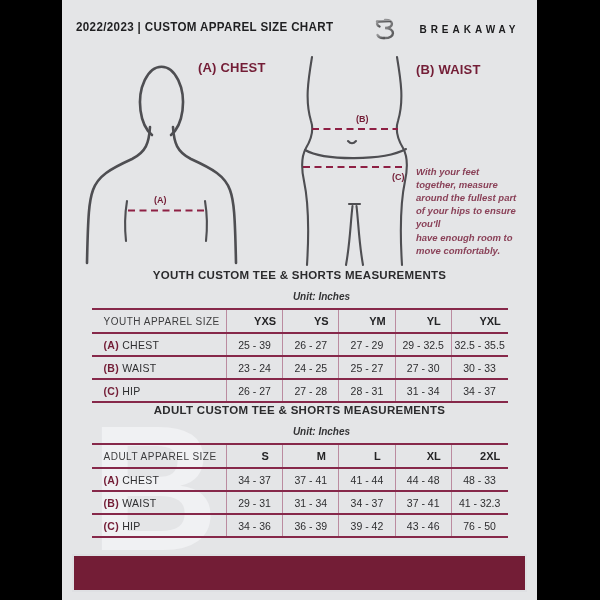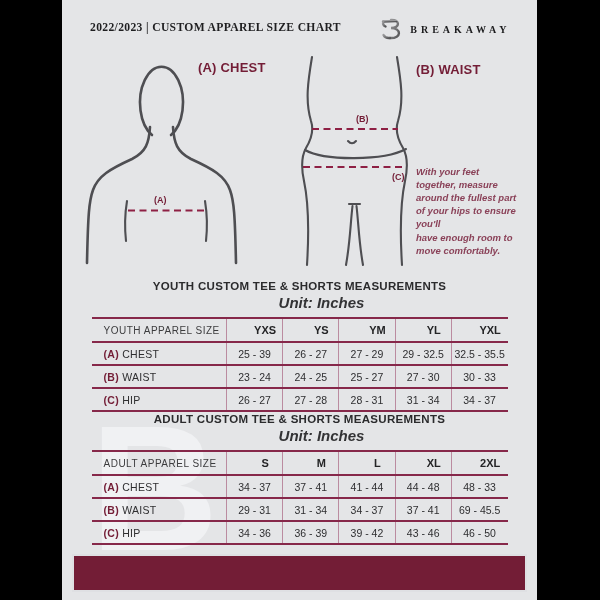--- a/index.html
+++ b/index.html
@@ -7,55 +7,55 @@
     --text-dark:#2b2b2d; --figure-gray:#4e4e52; --doc-bg:#e4e5e7;
     --accent-text:#8a4158; --dash-line:#8e2044; --watermark:#f0f1f3;
   }
   *{margin:0;padding:0;box-sizing:border-box;}
   body{font-family:"Liberation Sans",sans-serif;background:#000;}
   .stage{position:relative;width:600px;height:600px;background:#000;overflow:hidden;}
   .doc{position:absolute;left:62px;top:0;width:475px;height:600px;background:var(--doc-bg);overflow:hidden;}
   .watermark{position:absolute;left:28px;top:400px;font-size:178px;line-height:1;font-weight:700;
     color:var(--watermark);z-index:0;letter-spacing:0;}
   
-  .hdr{position:relative;z-index:2;height:55px;padding:19px 26px 0 27px;display:flex;justify-content:center;align-items:flex-start;font-family:Liberation Serif, serif;}
+  .hdr{position:relative;z-index:2;height:55px;padding:19px 26px 0 14px;display:flex;justify-content:flex-start;align-items:flex-start;}
   .hdr-title{font-size:13.5px;font-weight:800;color:#1f1f21;letter-spacing:.4px;white-space:nowrap;
     transform:scaleX(.86);transform-origin:left top;}
-  .brand{display:flex;align-items:center;gap:7px;margin-top:-3px;}
+  .brand{display:flex;align-items:center;gap:22px;margin-top:-3px;}
   .brand-name{font-size:10px;font-weight:800;color:#1b1b1d;letter-spacing:4px;}
   
   .diagrams{position:relative;z-index:2;height:212px;}
   .figures{position:absolute;left:0;top:0;width:475px;height:212px;}
   .outline{fill:none;stroke:var(--figure-gray);stroke-width:2.6;stroke-linecap:round;}
   .outline.thin{stroke-width:2.1;}
   .dash{stroke:var(--dash-line);stroke-width:2;stroke-dasharray:7 4.5;fill:none;}
   .diag-label{position:absolute;font-size:9px;font-weight:800;color:var(--maroon);}
   .instr{position:absolute;}
   .instr-head{font-size:13px;font-weight:800;color:var(--maroon);margin-bottom:6px;letter-spacing:.2px;}
   .instr-body{font-size:9.5px;font-style:italic;font-weight:600;color:var(--accent-text);
     line-height:1.38;white-space:pre-line;}
   .instr-a{left:136px;top:5px;width:104px;}
   .instr-b{left:354px;top:7px;width:118px;}
   .instr-c{left:354px;top:110px;width:120px;}
   
   .tables{position:relative;z-index:2;}
   .tbl-title{text-align:center;font-size:11.5px;font-weight:800;color:var(--text-dark);letter-spacing:.3px;}
-  .tbl-unit{text-align:center;font-size:15px;font-style:italic;font-weight:700;color:#333335;margin-top:2px;padding-left:44px;}
+  .tbl-unit{text-align:center;font-size:10px;font-style:italic;font-weight:700;color:#333335;margin-top:10px;padding-left:44px;}
   .size-table{border-collapse:collapse;width:416px;margin:6px auto 0 auto;table-layout:fixed;}
   .size-table th,.size-table td{border-top:2px solid var(--maroon-border);border-bottom:2px solid var(--maroon-border);
     border-left:1px solid var(--maroon-border-light);border-right:1px solid var(--maroon-border-light);
     text-align:center;vertical-align:middle;margin-top:19px;}
   .size-table tr>:first-child{border-left:none;width:135px;text-align:left;padding-left:12px;}
   .size-table tr>:last-child{border-right:none;}
   .size-table th{height:24px;font-size:11px;font-weight:800;color:#242426;padding-left:21px;}
   .size-table th.col-label{font-size:10px;font-weight:400;color:#3c3c3e;letter-spacing:.5px;}
   .size-table td{height:23px;font-size:10.5px;color:#2e2e30;}
   .row-label{font-size:11px;color:#3f3f42;letter-spacing:.3px;}
   .row-label .ltr{font-weight:800;color:var(--maroon);}
-  .mt-youth{margin-top:13px;}
+  .mt-youth{margin-top:2px;}
   .mt-adult{margin-top:1px;}
   
   .footer-bar{position:absolute;z-index:3;left:10px;bottom:8px;width:455px;height:38px;
     background:var(--maroon);border:2px solid #dfe0e3;}
 </style>
 </head>
 <body>
 
 <div class="stage">
   <div class="doc">
@@ -194,29 +194,29 @@
             <td>41 - 44</td>
             <td>44 - 48</td>
             <td>48 - 33</td>
           </tr>
           <tr>
             <td class="row-label"><span class="ltr">(B)</span> <span>WAIST</span></td>
             <td>29 - 31</td>
             <td>31 - 34</td>
             <td>34 - 37</td>
             <td>37 - 41</td>
-            <td>69 - 45.5</td>
+            <td>41 - 32.3</td>
           </tr>
           <tr>
             <td class="row-label"><span class="ltr">(C)</span> <span>HIP</span></td>
             <td>34 - 36</td>
             <td>36 - 39</td>
             <td>39 - 42</td>
             <td>43 - 46</td>
-            <td>46 - 50</td>
+            <td>76 - 50</td>
           </tr>
         </tbody>
       </table>
 
     </div>
 
     <div class="footer-bar"></div>
   </div>
 </div>
 

